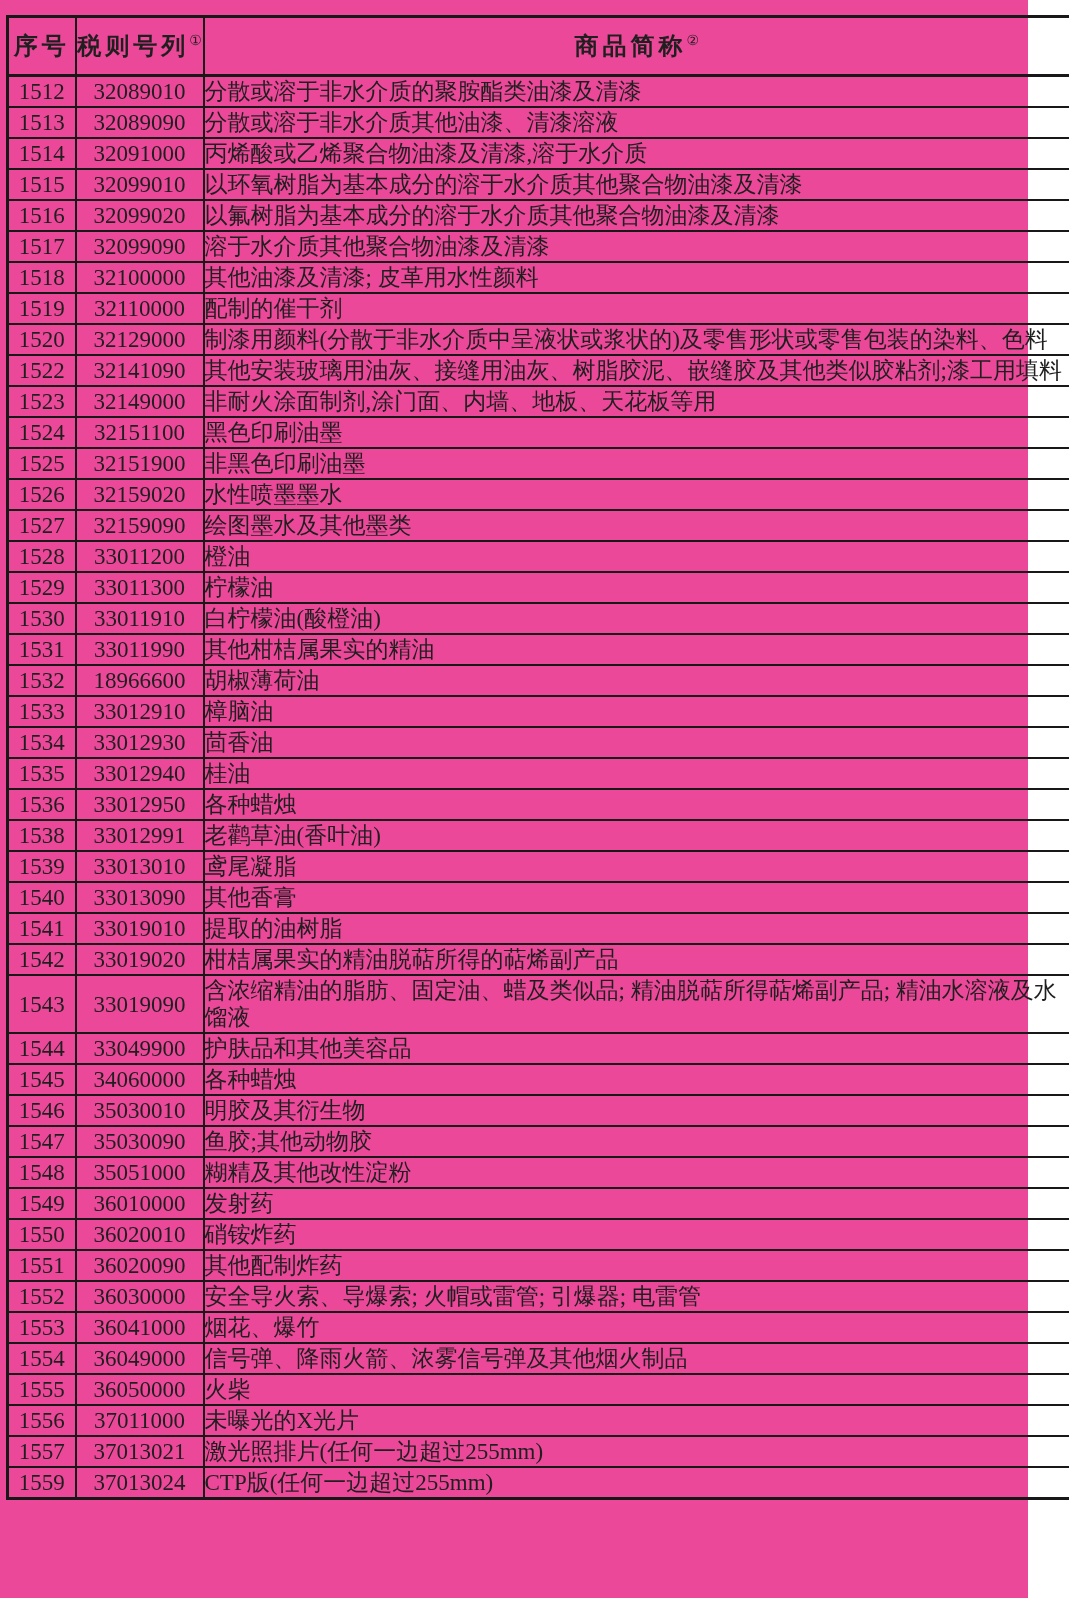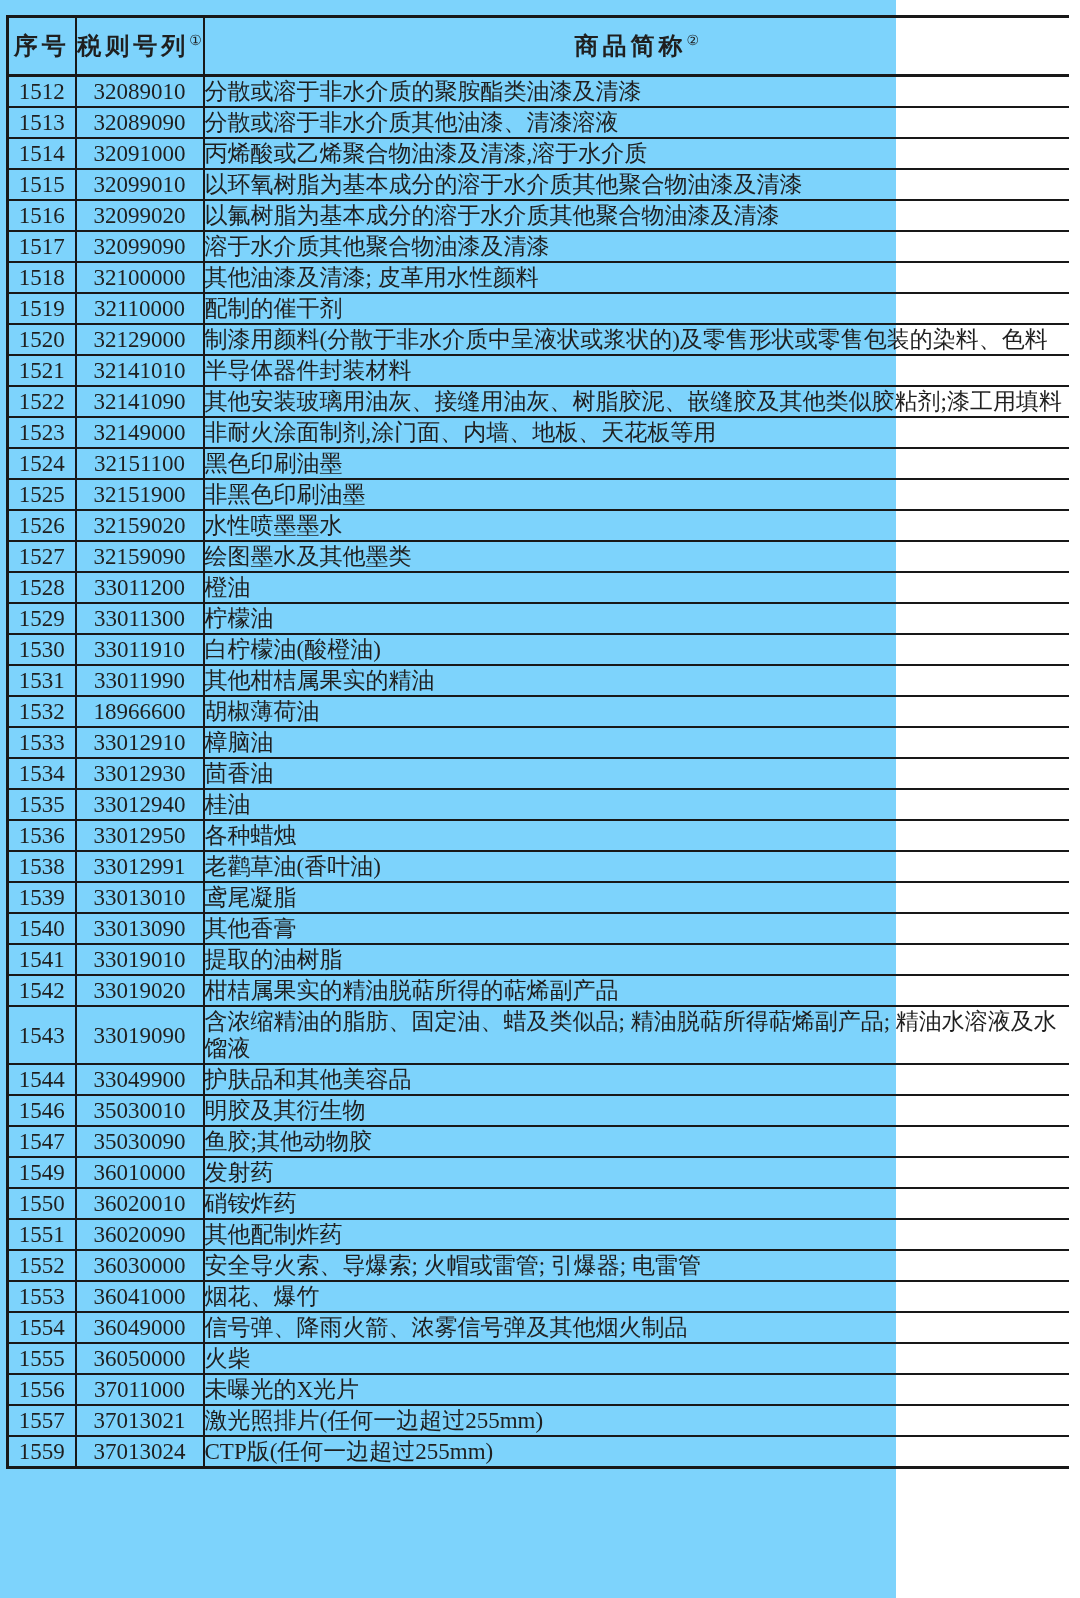--- a/index.html
+++ b/index.html
@@ -10,23 +10,23 @@
   body {
     width: 1080px;
     height: 1598px;
     font-family: "Liberation Serif", "DejaVu Serif", serif;
     color: #1f1f1f;
     position: relative;
   }
   .page {
     position: absolute;
     left: 0; top: 0;
-    width: 896px;
+    width: 1028px;
     height: 1598px;
-    background: #7dd3fc;
+    background: #ec4899;
   }
   table.tariff {
     position: absolute;
     left: 6px;
     top: 15px;
     width: 1063px;
     border-collapse: collapse;
     table-layout: fixed;
     border-top: 3px solid #181818;
     border-left: 3px solid #181818;
@@ -143,25 +143,20 @@
     <td class="code">32110000</td>
     <td class="desc">配制的催干剂</td>
   </tr>
 
   <tr>
     <td class="no">1520</td>
     <td class="code">32129000</td>
     <td class="desc">制漆用颜料(分散于非水介质中呈液状或浆状的)及零售形状或零售包装的染料、色料</td>
   </tr>
 
-  <tr>
-    <td class="no">1521</td>
-    <td class="code">32141010</td>
-    <td class="desc">半导体器件封装材料</td>
-  </tr>
 
   <tr>
     <td class="no">1522</td>
     <td class="code">32141090</td>
     <td class="desc">其他安装玻璃用油灰、接缝用油灰、树脂胶泥、嵌缝胶及其他类似胶粘剂;漆工用填料</td>
   </tr>
 
   <tr>
     <td class="no">1523</td>
     <td class="code">32149000</td>
@@ -282,33 +277,43 @@
     <td class="code">33019090</td>
     <td class="desc">含浓缩精油的脂肪、固定油、蜡及类似品; 精油脱萜所得萜烯副产品; 精油水溶液及水馏液</td>
   </tr>
 
   <tr>
     <td class="no">1544</td>
     <td class="code">33049900</td>
     <td class="desc">护肤品和其他美容品</td>
   </tr>
 
+  <tr>
+    <td class="no">1545</td>
+    <td class="code">34060000</td>
+    <td class="desc">各种蜡烛</td>
+  </tr>
 
   <tr>
     <td class="no">1546</td>
     <td class="code">35030010</td>
     <td class="desc">明胶及其衍生物</td>
   </tr>
 
   <tr>
     <td class="no">1547</td>
     <td class="code">35030090</td>
     <td class="desc">鱼胶;其他动物胶</td>
   </tr>
 
+  <tr>
+    <td class="no">1548</td>
+    <td class="code">35051000</td>
+    <td class="desc">糊精及其他改性淀粉</td>
+  </tr>
 
   <tr>
     <td class="no">1549</td>
     <td class="code">36010000</td>
     <td class="desc">发射药</td>
   </tr>
 
   <tr>
     <td class="no">1550</td>
     <td class="code">36020010</td>

